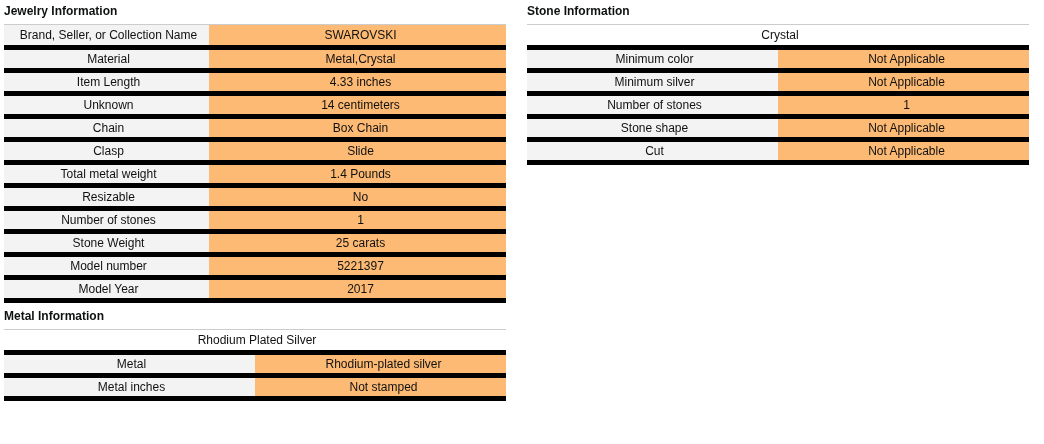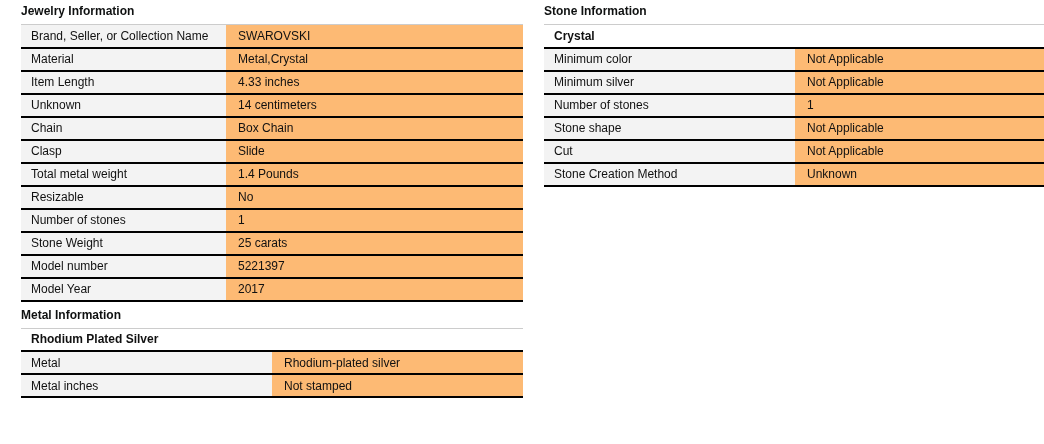--- a/index.html
+++ b/index.html
@@ -9,21 +9,21 @@
   body {
     width: 1044px;
     height: 444px;
     background: #ffffff;
     font-family: "Liberation Sans", sans-serif;
     color: #0f1111;
     overflow: hidden;
   }
   .page {
     display: flex;
-    padding: 4px 0 0 21px;
+    padding: 4px 0 0 4px;
     gap: 21px;
   }
   .col {
     flex: 0 0 502px;
     width: 502px;
   }
   .section-title {
     font-size: 12px;
     font-weight: 700;
     line-height: 14px;
@@ -36,41 +36,41 @@
   table.spec-table {
     width: 100%;
     border-collapse: collapse;
     border-top: 1px solid #cccccc;
     font-size: 12px;
     table-layout: fixed;
   }
   .spec-table th,
   .spec-table td {
     box-sizing: border-box;
-    border-bottom: 2px solid #000000;
+    border-bottom: 5px solid #000000;
     height: 23px;
-    text-align: left;
+    text-align: center;
     vertical-align: middle;
     font-weight: 400;
     color: #111111;
     white-space: nowrap;
     overflow: hidden;
   }
   .spec-table th.label-cell {
     background: #f3f3f3;
     width: 205px;
     padding: 0 6px 0 10px;
   }
   .spec-table td.value-cell {
     background: #fdba74;
     padding: 0 6px 0 12px;
   }
   .spec-table tr.subheader-row th {
     background: #ffffff;
-    font-weight: 700;
+    font-weight: 400;
     width: auto;
     padding: 0 6px 0 10px;
   }
 </style>
 </head>
 <body>
 
 <div class="page">
 
   <div class="col">
@@ -172,22 +172,18 @@
           <td class="value-cell">1</td>
         </tr>
         <tr>
           <th class="label-cell">Stone shape</th>
           <td class="value-cell">Not Applicable</td>
         </tr>
         <tr>
           <th class="label-cell">Cut</th>
           <td class="value-cell">Not Applicable</td>
         </tr>
-        <tr>
-          <th class="label-cell">Stone Creation Method</th>
-          <td class="value-cell">Unknown</td>
-        </tr>
       </tbody>
     </table>
 
   </div>
 
 </div>
 
 </body></html>

